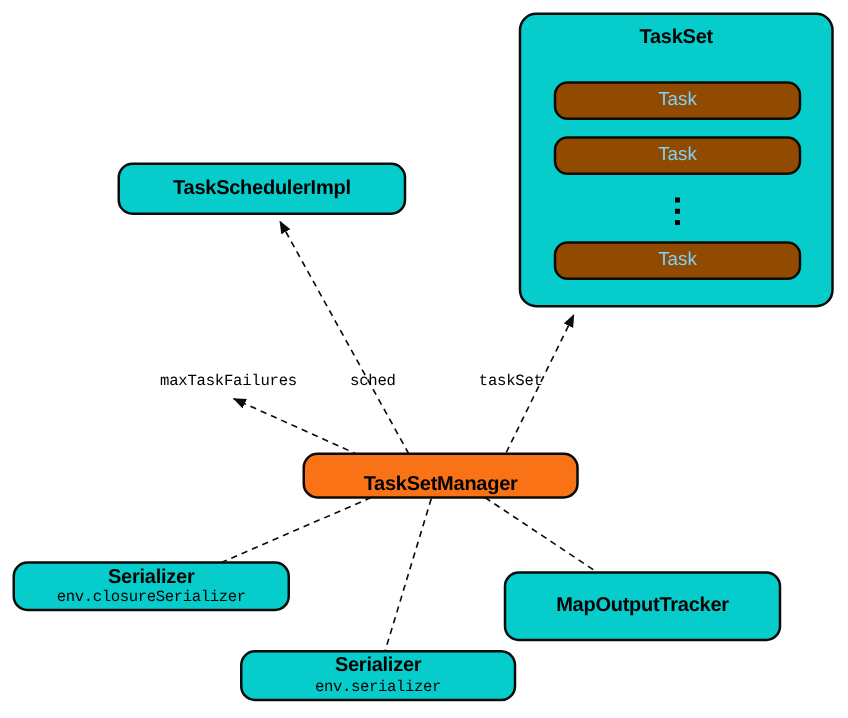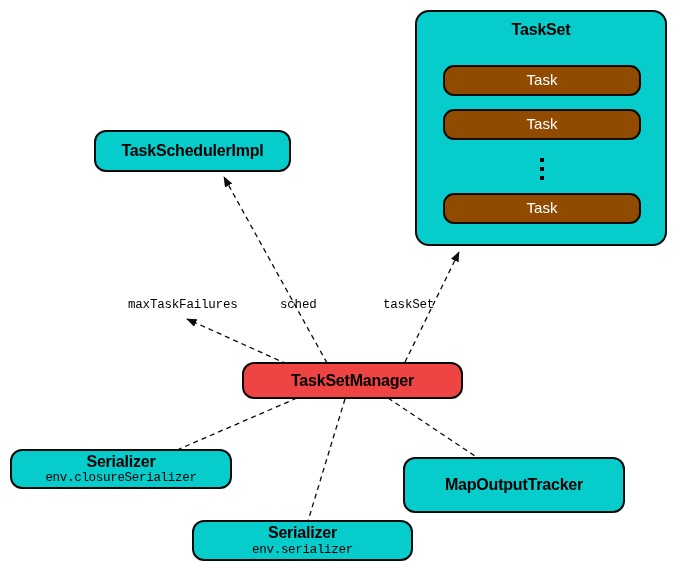--- a/index.html
+++ b/index.html
@@ -34,21 +34,21 @@
     border: 2px solid #0a0a0a;
     border-radius: 12px;
     display: flex;
     flex-direction: column;
     align-items: center;
     justify-content: center;
     text-align: center;
     line-height: 1.12;
   }
   .node-teal   { background: #06cccc; color: #000000; }
-  .node-orange { background: #ef4444; color: #000000; }
+  .node-orange { background: #f97316; color: #000000; justify-content: flex-end; }
 
   .node-title {
     font-family: "Liberation Sans", sans-serif;
     font-weight: bold;
     font-size: 16px;
     letter-spacing: -0.2px;
   }
   .node-sub {
     font-family: "Liberation Mono", monospace;
     font-weight: normal;
@@ -64,21 +64,21 @@
     border-radius: 14px;
   }
   .node-container > .node-title { margin-bottom: 6px; }
 
   .task-item {
     position: absolute;
     box-sizing: border-box;
     border: 2px solid #0a0a0a;
     border-radius: 11px;
     background: #914b00;
-    color: #ffffff;
+    color: #7dd3fc;
     display: flex;
     align-items: center;
     justify-content: center;
     font-family: "Liberation Sans", sans-serif;
     font-size: 15px;
     font-weight: normal;
   }
   .ellipsis-mark {
     position: absolute;
     display: flex;
@@ -160,21 +160,21 @@
       <i></i>
       <i></i>
       <i></i>
     </div>
 
     <div class="task-item" style="left:26px; top:181px; width:198px; height:31px;">
       <span>Task</span>
     </div>
   </div>
 
-  <div class="node node-teal" style="left:94px; top:130px; width:197px; height:42px;">
+  <div class="node node-teal" style="left:94px; top:130px; width:231px; height:42px;">
     <div class="node-title">TaskSchedulerImpl</div>
   </div>
 
   <div class="node node-orange" style="left:242px; top:362px; width:221px; height:37px;">
     <div class="node-title">TaskSetManager</div>
   </div>
 
   <div class="node node-teal" style="left:10px; top:449px; width:222px; height:40px;">
     <div class="node-title">Serializer</div>
     <div class="node-sub">env.closureSerializer</div>

